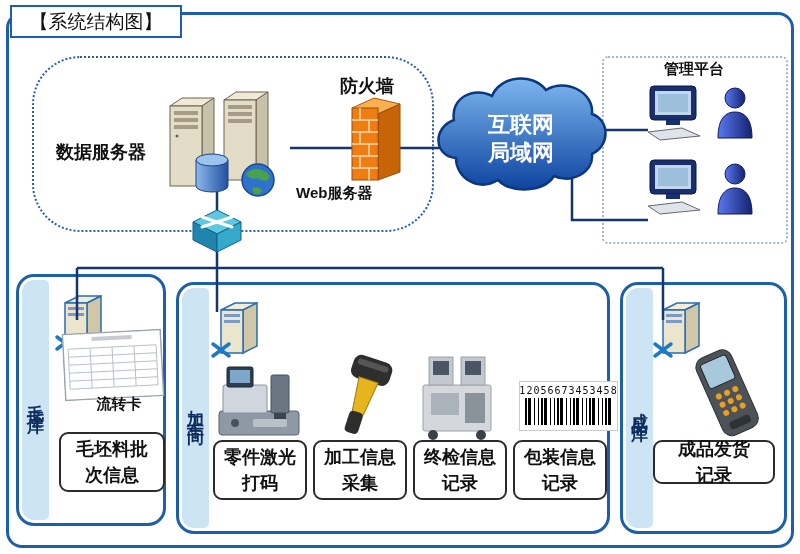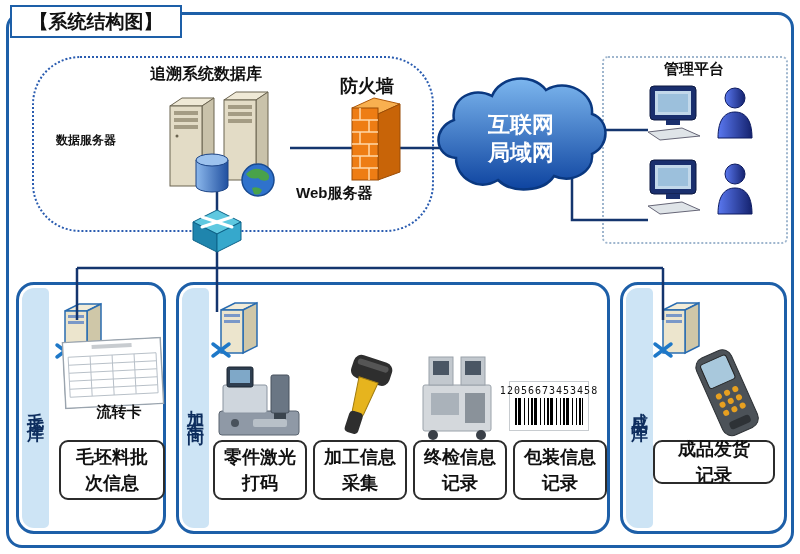--- a/index.html
+++ b/index.html
@@ -3,21 +3,21 @@
 <meta charset="utf-8">
 <style>
   * { box-sizing: border-box; }
   html,body { margin:0; padding:0; background:#fff; }
   .canvas { position:relative; width:800px; height:554px; background:#fff; overflow:hidden;
             font-family:"Liberation Sans","DejaVu Sans",sans-serif; color:#111; }
   .frame { position:absolute; left:6px; top:12px; width:788px; height:536px;
            border:3px solid #1d5fa8; border-radius:16px; background:#fff; z-index:1; }
   .title-box { position:absolute; left:10px; top:5px; width:172px; height:33px;
                border:2px solid #1d5fa8; background:#fff; display:flex; align-items:center;
-               justify-content:center; font-weight:bold; font-size:19px; z-index:7; }
+               justify-content:center; font-weight:normal; font-size:19px; z-index:7; }
   .dotted-box { position:absolute; left:32px; top:56px; width:402px; height:176px;
                 border:2.5px dotted #2a5cb0; border-radius:48px; z-index:2; }
   .mgmt-box { position:absolute; left:602px; top:56px; width:186px; height:188px;
               border:2px dotted #9fb6ce; border-radius:6px; z-index:2; }
   .lbl { position:absolute; font-weight:bold; z-index:6; }
   .wires { position:absolute; left:0; top:0; z-index:4; pointer-events:none; }
   .section { position:absolute; border:3px solid #1d5fa8; border-radius:18px; background:#fff; z-index:3; }
   .strip { position:absolute; left:3px; top:3px; bottom:3px; width:27px; background:#cde4f5;
            border-radius:12px 5px 5px 12px; display:flex; align-items:center; justify-content:center; z-index:5; }
   .vlabel { writing-mode:vertical-rl; text-orientation:upright; font-weight:bold;
@@ -72,22 +72,21 @@
       <path d="M77 268 L663 268"></path>
       <path d="M77 268 L77 320"></path>
       <path d="M217 268 L217 312"></path>
       <path d="M663 268 L663 320"></path>
       <path d="M290 148 L448 148"></path>
       <path d="M578 130 L648 130"></path>
       <path d="M572 166 L572 220 L648 220"></path>
     </g>
   </svg>
 
-  <div class="lbl" style="left:118px;top:64px;width:176px;text-align:center;font-size:16px">追溯系统数据库</div>
-  <div class="lbl" style="left:56px;top:132px;font-size:12px">数据服务器</div>
+  <div class="lbl" style="left:56px;top:140px;font-size:18px">数据服务器</div>
   <div class="lbl" style="left:340px;top:74px;font-size:18px">防火墙</div>
   <div class="lbl" style="left:296px;top:184px;font-size:15px">Web服务器</div>
   <div class="lbl" style="left:664px;top:60px;font-size:15px">管理平台</div>
 
   <svg class="icon" style="left:152px;top:88px" width="138" height="112" viewBox="0 0 138 112">
     <polygon points="72,12 84,4 116,4 104,12" fill="#efe9d6" stroke="#6b6450"></polygon>
     <polygon points="104,12 116,4 116,84 104,92" fill="#c9c2aa" stroke="#6b6450"></polygon>
     <rect x="72" y="12" width="32" height="80" fill="#e3dcc6" stroke="#6b6450"></rect>
     <g fill="#a49c84">
         <rect x="76" y="17" width="24" height="4"></rect>
@@ -161,21 +160,21 @@
   <svg class="icon" style="left:189px;top:204px" width="56" height="52" viewBox="0 0 56 52">
     <polygon points="4,18 28,6 52,18 28,30" fill="#5ec8e0" stroke="#0d6288"></polygon>
     <polygon points="4,18 28,30 28,48 4,36" fill="#1f85ad" stroke="#0d6288"></polygon>
     <polygon points="28,30 52,18 52,36 28,48" fill="#36a8cc" stroke="#0d6288"></polygon>
     <g stroke="#fff" stroke-width="3" stroke-linecap="round">
       <line x1="13" y1="13" x2="43" y2="23"></line>
       <line x1="43" y1="13" x2="13" y2="23"></line>
     </g>
   </svg>
 
-  <div class="section" style="left:16px;top:282px;width:150px;height:252px">
+  <div class="section" style="left:16px;top:274px;width:150px;height:252px">
     <div class="strip">
       <div class="vlabel">毛坯库</div>
     </div>
     <svg class="icon" style="left:34px;top:12px" width="56" height="64" viewBox="0 0 56 64">
       <polygon points="12,14 26,7 48,7 34,14" fill="#f2ecd8" stroke="#2a6cb0" stroke-width="1.5"></polygon>
       <polygon points="34,14 48,7 48,50 34,57" fill="#cfc7a8" stroke="#2a6cb0" stroke-width="1.5"></polygon>
       <rect x="12" y="14" width="22" height="43" fill="#ece5cd" stroke="#2a6cb0" stroke-width="1.5"></rect>
       <rect x="15" y="18" width="16" height="3" fill="#7a98c8"></rect>
       <rect x="15" y="24" width="16" height="3" fill="#7a98c8"></rect>
       <g stroke="#1e78c8" stroke-width="3.5" stroke-linecap="round">
@@ -242,21 +241,21 @@
       <rect x="4" y="34" width="68" height="46" rx="2" fill="#d4d8dc" stroke="#9aa2aa"></rect>
       <rect x="10" y="6" width="24" height="28" fill="#c2c8ce" stroke="#9aa2aa"></rect>
       <rect x="42" y="6" width="24" height="28" fill="#c2c8ce" stroke="#9aa2aa"></rect>
       <rect x="14" y="10" width="16" height="14" fill="#4a5664"></rect>
       <rect x="46" y="10" width="16" height="14" fill="#4a5664"></rect>
       <rect x="12" y="42" width="28" height="22" fill="#aab2ba"></rect>
       <rect x="46" y="42" width="20" height="30" fill="#8a929a"></rect>
       <circle cx="14" cy="84" r="5" fill="#3a4048"></circle>
       <circle cx="62" cy="84" r="5" fill="#3a4048"></circle>
     </svg>
-    <div class="barcode" style="left:330px;top:96px;width:80px;height:50px">
+    <div class="barcode" style="left:340px;top:96px;width:99px;height:50px">
       <div class="num">12056673453458</div>
       <div class="bars"></div>
     </div>
     <div class="wbox" style="left:34px;top:155px;width:94px;height:60px">零件激光
 打码</div>
     <div class="wbox" style="left:134px;top:155px;width:94px;height:60px">加工信息
 采集</div>
     <div class="wbox" style="left:234px;top:155px;width:94px;height:60px">终检信息
 记录</div>
     <div class="wbox" style="left:334px;top:155px;width:94px;height:60px">包装信息

